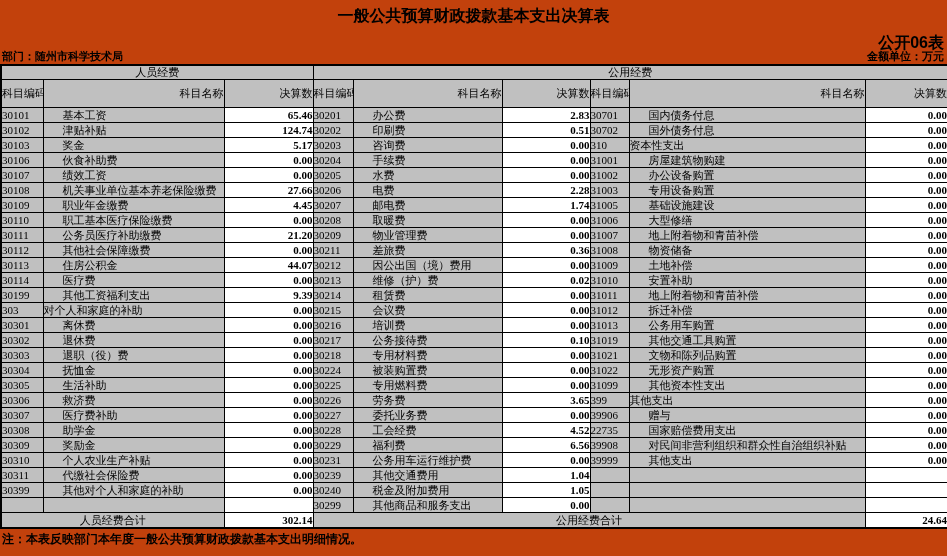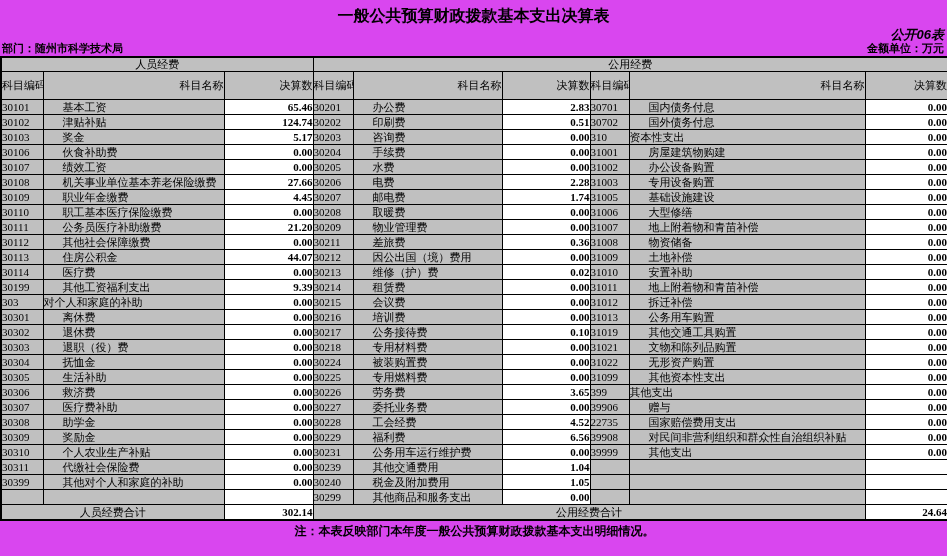--- a/index.html
+++ b/index.html
@@ -1,41 +1,40 @@
 <!DOCTYPE html>
 <html><head>
 <meta charset="utf-8">
 <style>
   html, body { margin: 0; padding: 0; background: #fff; }
   .page {
     position: relative;
     width: 947px;
     height: 556px;
-    background: #d946ef;
+    background: #c2410c;
     font-family: "Liberation Serif", serif;
     color: #000;
     overflow: hidden;
   }
   .title {
     text-align: center;
     font-size: 16px;
     font-weight: bold;
     padding-top: 6px;
     line-height: 20px;
     font-family: "Liberation Sans", sans-serif;
   }
   .meta-line1 {
     text-align: right;
-    font-size: 13px;
+    font-size: 16px;
     font-weight: bold;
     padding-right: 3px;
     line-height: 13px;
-    margin-top: 2px;
+    margin-top: 10px;
     font-family: "Liberation Sans", sans-serif;
-    font-style: italic;
   }
   .meta-line2 {
     display: flex;
     justify-content: space-between;
     font-size: 11px;
     font-weight: bold;
     line-height: 14px;
     padding: 0 3px 1px 2px;
     font-family: "Liberation Sans", sans-serif;
     align-items: flex-end;
@@ -72,21 +71,20 @@
   td.name { background: #c0c0c0; text-align: left; padding-left: 3px; height: 14px; }
   td.name.sub { padding-left: 19px; }
   td.val  { background: #ffffff; text-align: right; font-weight: bold; padding-right: 3px; height: 14px; }
   tr.totals-row td { height: 14px; }
   td.total-label { background: #c0c0c0; text-align: center; }
   .note {
     font-size: 12px;
     font-weight: bold;
     padding: 2px 0 0 2px;
     font-family: "Liberation Sans", sans-serif;
-    text-align: center;
   }
 </style>
 </head>
 <body>
 
 <div class="page">
   <div class="title">一般公共预算财政拨款基本支出决算表</div>
   <div class="meta-line1">公开06表</div>
   <div class="meta-line2">
     <span>部门：随州市科学技术局</span>

